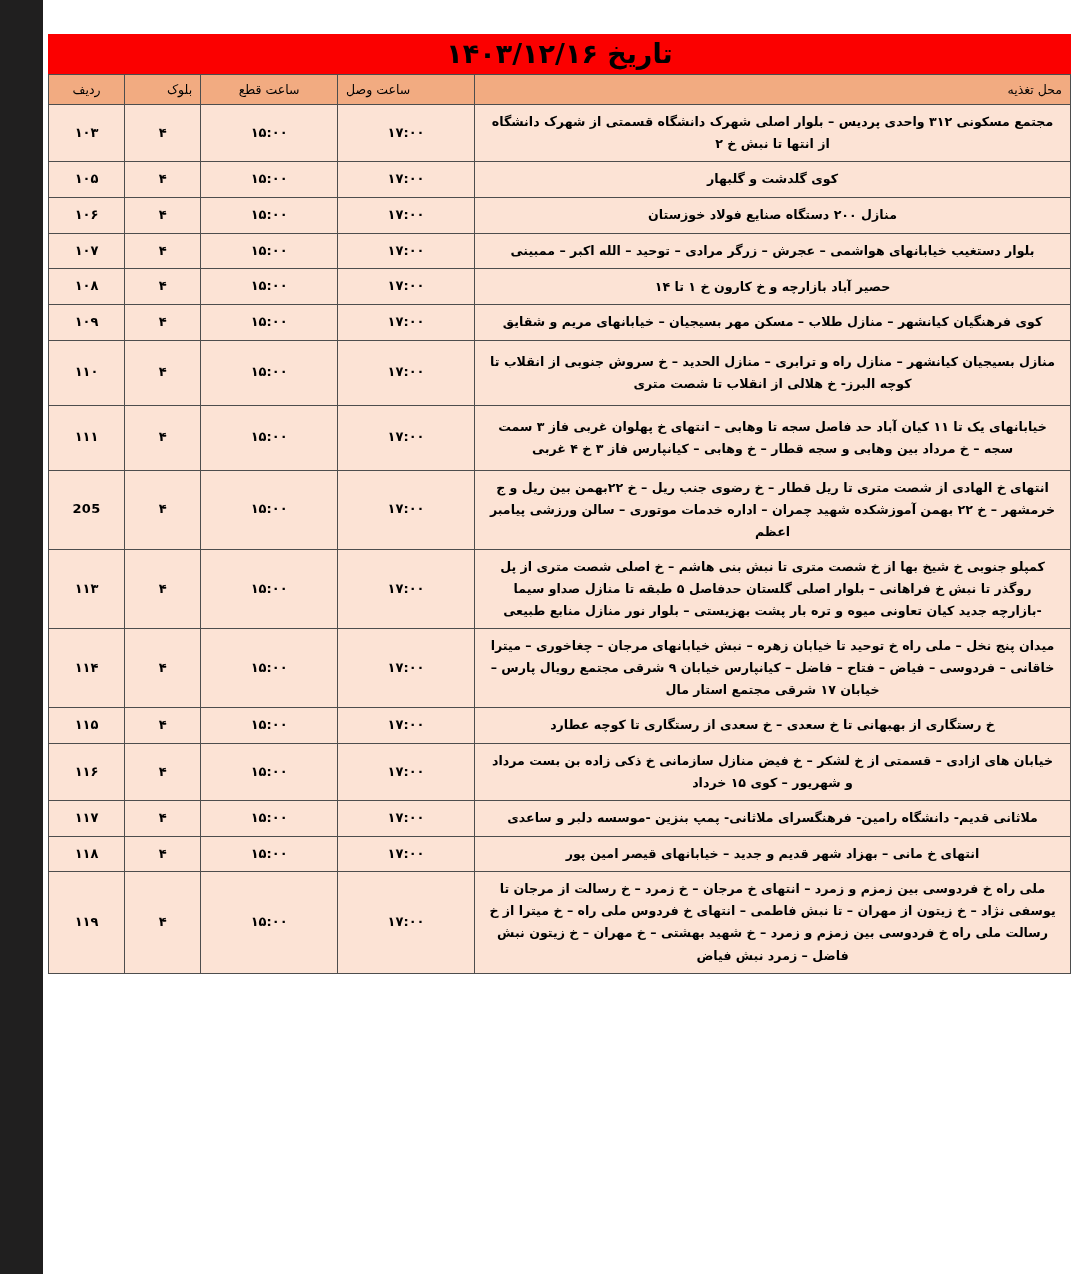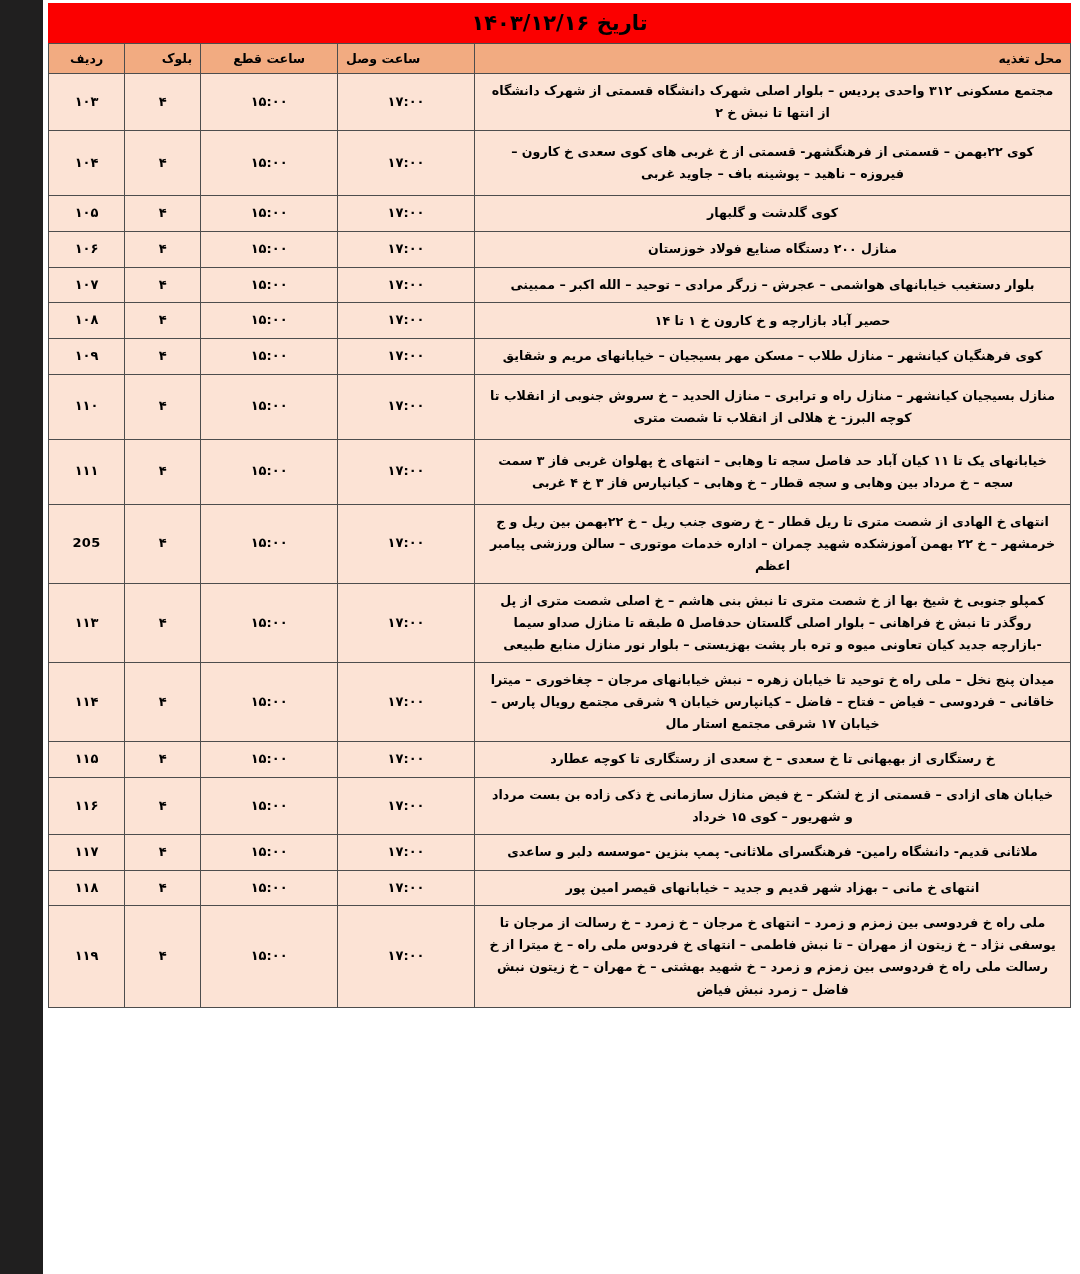--- a/index.html
+++ b/index.html
@@ -59,34 +59,35 @@
   #title-banner {
     background: #ffff00;
     height: 58px;
     line-height: 58px;
     font-size: 19.5px;
   }
   #date-banner {
     background: #fb0000;
     height: 40px;
     line-height: 40px;
-    font-size: 21px;
+    font-size: 27px;
+    margin-top: 31px;
   }
 
   table {
     width: 100%;
     border-collapse: collapse;
     table-layout: fixed;
     background: #fce3d5;
   }
   thead th {
     background: #f2ab81;
     border: 1px solid #4d4d4d;
     font-size: 12.5px;
-    font-weight: bold;
+    font-weight: normal;
     color: #000;
     height: 30px;
     padding: 0 8px;
     box-sizing: border-box;
   }
   th.col-loc  { width: 470px; text-align: right; }
   th.col-on   { width: 108px; text-align: left; }
   th.col-off  { width: 108px; text-align: center; }
   th.col-blk  { width: 60px;  text-align: right; }
   th.col-idx  { width: 60px;  text-align: center; }
@@ -137,27 +138,20 @@
         </tr>
       </thead>
       <tbody id="table-body">
           <tr>
             <td class="cell-location">مجتمع مسکونی ۳۱۲ واحدی پردیس – بلوار اصلی شهرک دانشگاه قسمتی از شهرک دانشگاه از انتها تا نبش خ ۲</td>
             <td class="cell-time">۱۷:۰۰</td>
             <td class="cell-time">۱۵:۰۰</td>
             <td class="cell-num">۴</td>
             <td class="cell-num">۱۰۳</td>
           </tr>
-          <tr class="tall">
-            <td class="cell-location">کوی ۲۲بهمن – قسمتی از فرهنگشهر- قسمتی از خ غربی های کوی سعدی خ کارون – فیروزه – ناهید – پوشینه باف – جاوید غربی</td>
-            <td class="cell-time">۱۷:۰۰</td>
-            <td class="cell-time">۱۵:۰۰</td>
-            <td class="cell-num">۴</td>
-            <td class="cell-num">۱۰۴</td>
-          </tr>
           <tr>
             <td class="cell-location">کوی گلدشت و گلبهار</td>
             <td class="cell-time">۱۷:۰۰</td>
             <td class="cell-time">۱۵:۰۰</td>
             <td class="cell-num">۴</td>
             <td class="cell-num">۱۰۵</td>
           </tr>
           <tr>
             <td class="cell-location">منازل ۲۰۰ دستگاه صنایع فولاد خوزستان</td>
             <td class="cell-time">۱۷:۰۰</td>

